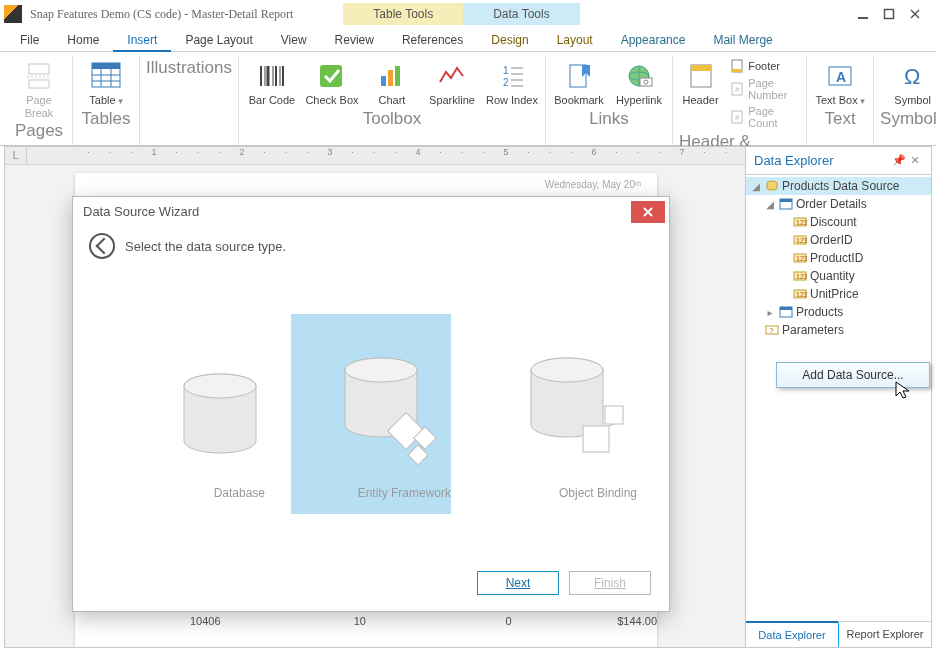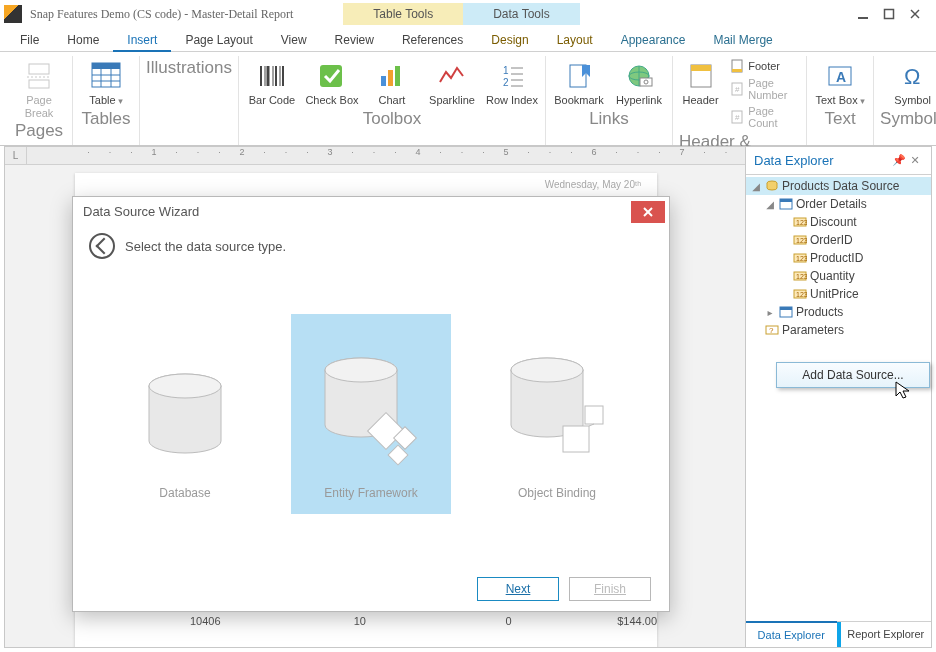--- a/index.html
+++ b/index.html
@@ -59,35 +59,35 @@
 .tn { display:flex; align-items:center; height:18px; padding-right:4px; gap:2px; white-space:nowrap; }
 .tn .tw { display:inline-block; width:12px; text-align:center; color:#888; font-size:10px; }
 .tn .ic { width:16px; height:14px; display:inline-flex; align-items:center; justify-content:center; }
 .tn.sel { background:#cdebf7; }
 .tn.l1 { padding-left:4px; } .tn.l2 { padding-left:18px; } .tn.l3 { padding-left:32px; }
 .ctxmenu { position:absolute; right:6px; top:362px; width:154px; background:linear-gradient(#f8fcff,#e6f3fb); border:1px solid #8ab9d6; box-shadow:2px 2px 4px rgba(0,0,0,.25); padding:5px 10px; font-size:12px; color:#333; text-align:center; }
 .cursor-img { position:absolute; right:22px; top:380px; pointer-events:none; }
 .sp-tabs { display:flex; border-top:1px solid #d0d0d0; }
 .sp-tab { flex:1; text-align:center; padding:6px 4px; font-size:11px; color:#444; }
 .sp-tab.active { color:#1a73b7; border-top:2px solid #1a73b7; margin-top:-1px; background:#fff; }
-.sp-tab + .sp-tab { border-left:4px solid #0ea5e9; }
+.sp-tab + .sp-tab { border-left:1px solid #0ea5e9; }
 
 
 .dialog { position:absolute; left:72px; top:196px; width:598px; height:416px; background:#fff; border:1px solid #b8b8b8; box-shadow:0 6px 20px rgba(0,0,0,.25); display:flex; flex-direction:column; }
 .dlg-title { display:flex; align-items:center; height:28px; padding:0 0 0 10px; font-size:13px; color:#555; }
 .dlg-title .t { flex:1; }
 .dlg-close { width:34px; height:22px; background:#d9534f; color:#fff; display:flex; align-items:center; justify-content:center; margin:2px 4px 0 0; }
 .dlg-head { display:flex; align-items:center; gap:10px; padding:8px 16px 14px; }
 .backbtn { width:26px; height:26px; border:2px solid #555; border-radius:50%; display:flex; align-items:center; justify-content:center; }
 .backbtn::before { content:""; width:10px; height:10px; border-left:2px solid #555; border-bottom:2px solid #555; transform:rotate(45deg); margin-left:3px; }
 .dlg-body { flex:1; display:flex; justify-content:center; align-items:center; gap:26px; padding-bottom:10px; }
-.card { width:160px; height:200px; display:flex; flex-direction:column; align-items:center; justify-content:flex-end; gap:18px; padding-bottom:14px; }
+.card { width:160px; height:200px; display:flex; flex-direction:column; align-items:flex-end; justify-content:flex-end; gap:18px; padding-bottom:14px; }
 .card.selected { background:#b7dff4; }
 .card .lbl { font-size:12px; color:#9a9a9a; }
-.dlg-foot { height:46px; border-top:0; display:flex; justify-content:flex-end; align-items:flex-end; gap:10px; padding:0 18px 10px; }
+.dlg-foot { height:46px; border-top:0; display:flex; justify-content:flex-end; align-items:center; gap:10px; padding:0 18px 10px; }
 .dlg-btn { width:82px; height:24px; border:1px solid #b8b8b8; background:#fff; font-size:12px; color:#555; display:flex; align-items:center; justify-content:center; }
 .dlg-btn.primary { border-color:#1a8ac2; color:#1a6fa8; }
 .dlg-btn .ul { text-decoration:underline; }
 .dlg-btn.disabled { color:#bbb; }
 
 
 svg { display:block; }
 </style>
 </head>
 <body>

